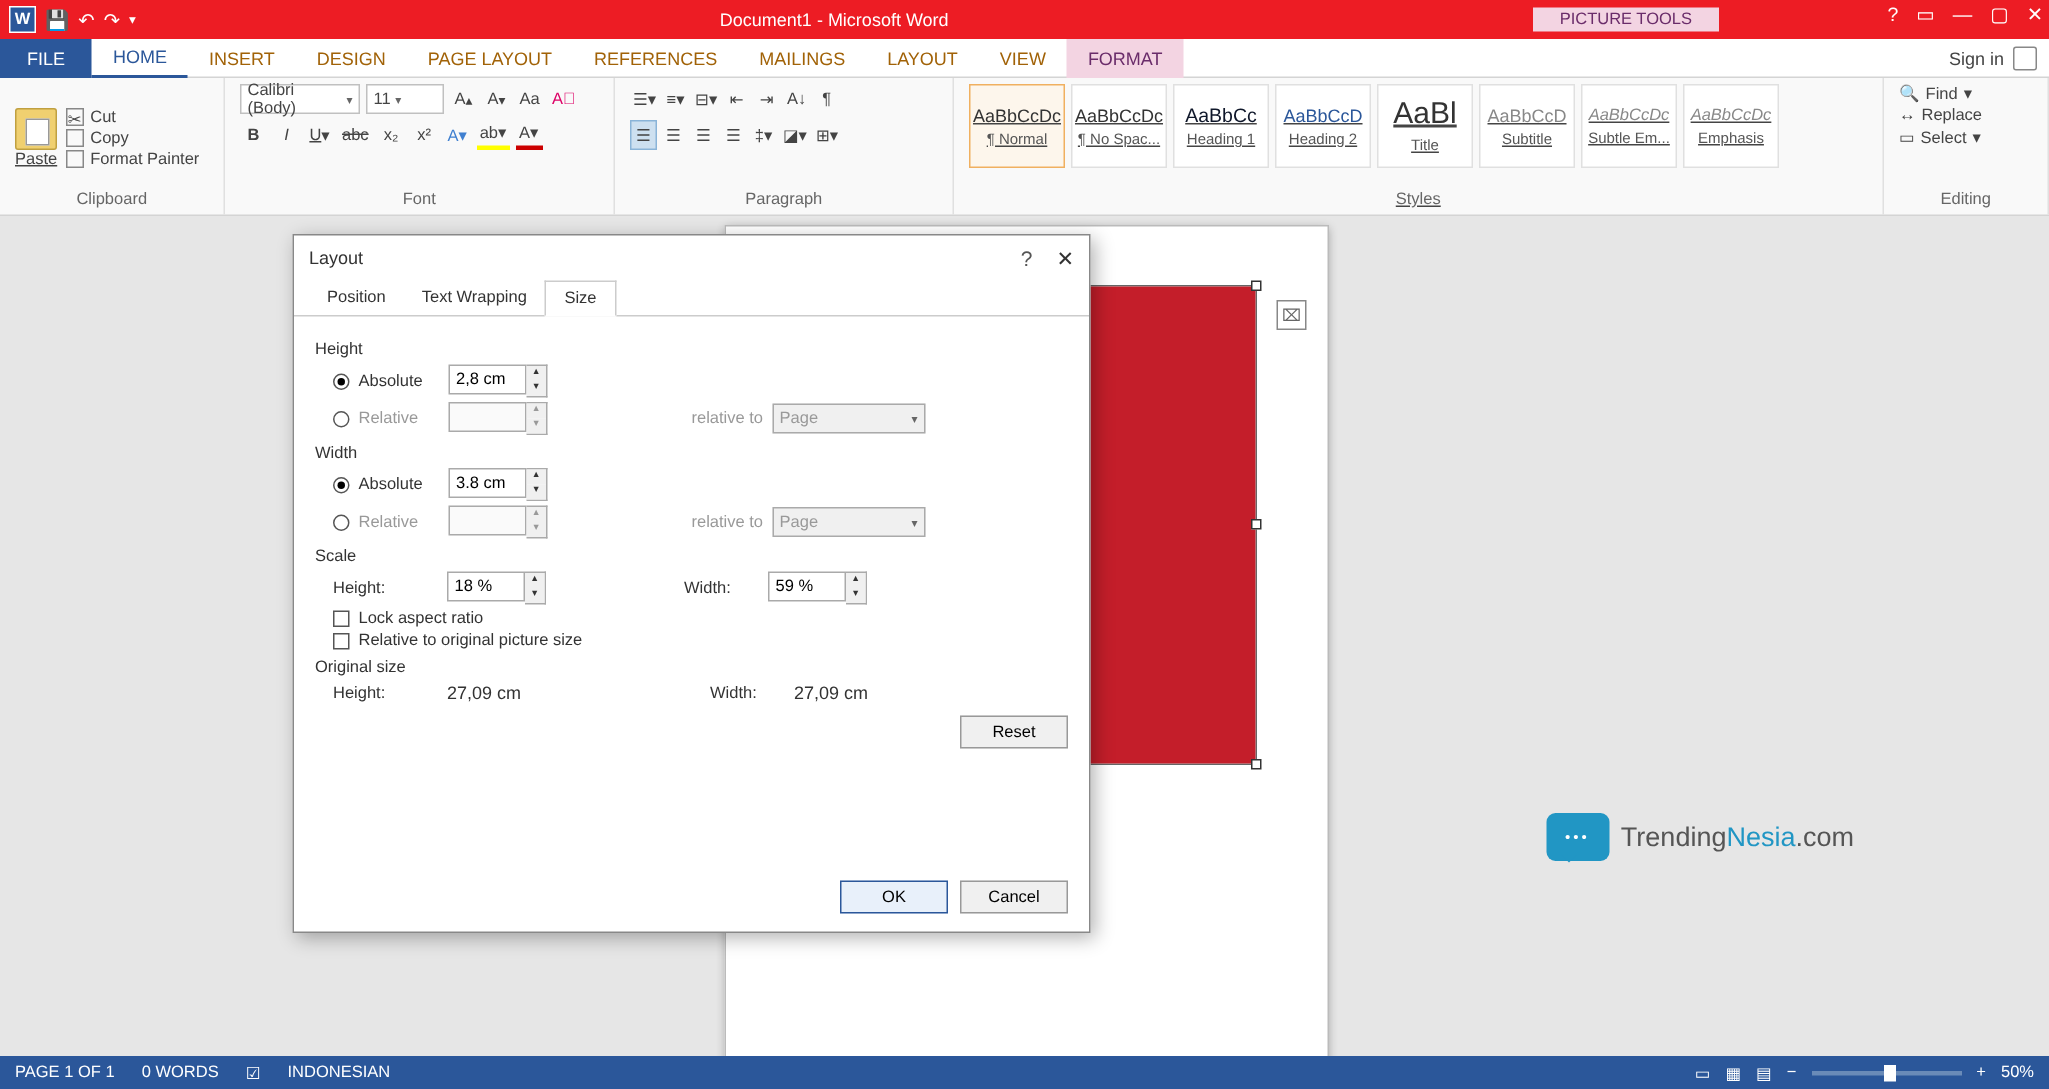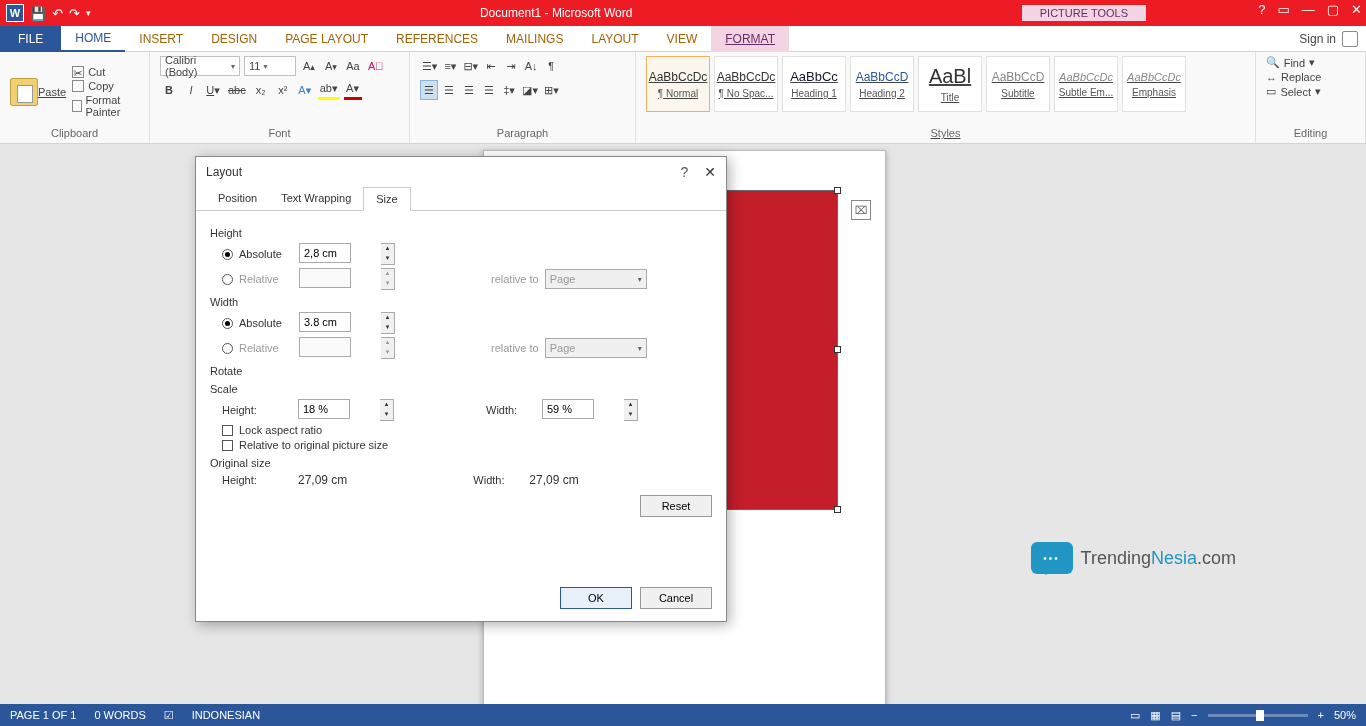--- a/index.html
+++ b/index.html
@@ -12,30 +12,30 @@
 .titlebar .qat span { font-size: 13px; cursor: pointer; }
 .titlebar .title-center { flex: 1; text-align: center; }
 .titlebar .ptools { background: #f3d4e2; color: #6a2c6a; padding: 2px 18px; font-size: 11px; margin-right: 220px; }
 .titlebar .win-controls { position: absolute; right: 4px; top: 2px; display: flex; gap: 12px; color: #fff; font-size: 13px; }
 
 
 .ribbon-tabs { height: 26px; background: #fff; display: flex; align-items: center; border-bottom: 1px solid #d4d4d4; font-size: 12px; }
 .ribbon-tabs .tab { padding: 0 14px; height: 26px; display: flex; align-items: center; cursor: pointer; color: #a16207; }
 .ribbon-tabs .file { background: #2b579a; color: #fff; padding: 0 18px; }
 .ribbon-tabs .active { color: #2b579a; border-bottom: 2px solid #2b579a; }
-.ribbon-tabs .format { background: #f3d4e2; color: #6a2c6a; text-decoration: underline; }
+.ribbon-tabs .format { background: #f3d4e2; color: #6a2c6a; }
 .ribbon-tabs .signin { margin-left: auto; margin-right: 8px; color: #444; display:flex; align-items:center; gap:6px; }
 .ribbon-tabs .signin .avatar { width:16px; height:16px; border:1px solid #888; border-radius:2px; }
 
 
 .ribbon { height: 92px; background: #f9f9f9; border-bottom: 1px solid #d4d4d4; display: flex; font-size: 11px; color: #444; }
 .group { border-right: 1px solid #e0e0e0; padding: 4px 10px 2px; display: flex; flex-direction: column; position: relative; }
 .group .label { text-align: center; font-size: 11px; color: #666; margin-top: auto; padding-bottom: 2px; }
 .group .body { flex: 1; display: flex; }
-.clip-col { display: flex; flex-direction: row; align-items: center; justify-content: center; margin-right: 6px; text-decoration: underline; }
+.clip-col { display: flex; flex-direction: column; align-items: center; justify-content: center; margin-right: 6px; text-decoration: underline; }
 .clip-col .paste-icon { width: 28px; height: 28px; background: #f0d070; border: 1px solid #c0a040; border-radius: 2px; position: relative; }
 .clip-col .paste-icon::after { content:""; position:absolute; left:6px; top:6px; width:14px; height:16px; background:#fff; border:1px solid #999; }
 .clip-list { display:flex; flex-direction:column; gap:2px; justify-content:center; }
 .clip-list div { display:flex; align-items:center; gap:4px; cursor:pointer; }
 .mini-icon { width:12px; height:12px; border:1px solid #888; }
 
 .font-body { display:flex; flex-direction:column; gap:4px; }
 .font-row { display:flex; align-items:center; gap:4px; }
 .combo { border:1px solid #c0c0c0; background:#fff; height:20px; display:flex; align-items:center; padding:0 4px; font-size:11px; }
 .dd-arrow { margin-left:3px; font-size:8px; color:#666; }
@@ -76,21 +76,21 @@
 .dlg-tabs { display:flex; padding:0 10px; border-bottom:1px solid #ccc; }
 .dlg-tabs .dt { padding:5px 12px; cursor:pointer; font-size:11px; }
 .dlg-tabs .dt.active { background:#fff; border:1px solid #ccc; border-bottom:1px solid #fff; margin-bottom:-1px; }
 .dlg-body { padding:10px 14px; position:relative; height:360px; }
 .sec-title { font-size:11px; margin:6px 0 4px; }
 .row { display:flex; align-items:center; margin:3px 0 3px 12px; gap:6px; }
 .row label { font-size:11px; }
 .radio { width:11px; height:11px; border:1px solid #555; border-radius:50%; display:inline-flex; align-items:center; justify-content:center; }
 .radio.checked::after { content:""; width:5px; height:5px; background:#000; border-radius:50%; }
 .chk { width:11px; height:11px; border:1px solid #555; display:inline-block; }
-.spin { display:flex;gap:30px; }
+.spin { display:flex; }
 .spin input { width:52px; height:20px; border:1px solid #aaa; padding:0 4px; font-size:11px; }
 .spin .arrows { width:14px; display:flex; flex-direction:column; border:1px solid #aaa; border-left:none; }
 .spin .arrows div { height:10px; font-size:7px; text-align:center; line-height:8px; background:#f0f0f0; cursor:pointer; }
 .sel { width:102px; height:20px; border:1px solid #aaa; background:#f0f0f0; display:flex; align-items:center; padding:0 4px; font-size:11px; }
 .sel .ar { margin-left:auto; font-size:8px; color:#666; }
 .disabled { color:#999; }
 .highlight1 { position:absolute; left:198px; top:221px; width:174px; height:160px; border:3px solid #ed7d31; pointer-events:none; }
 .highlight2 { position:absolute; left:202px; top:459px; width:212px; height:54px; border:3px solid #ed7d31; pointer-events:none; }
 .dlg-buttons { position:absolute; bottom:12px; right:14px; display:flex; gap:8px; }
 .dlg-btn { width:72px; height:22px; border:1px solid #999; background:#f0f0f0; font-size:11px; cursor:pointer; }
@@ -378,21 +378,20 @@
             <div>▾</div>
           </div>
         </div>
       <label style="margin-left:90px;">relative to</label>
       <div class="sel">
           <span>Page</span>
           <span class="ar">▾</span>
         </div>
     </div>
 
-    <div class="sec-title">Rotate</div>
 
     <div class="sec-title">Scale</div>
     <div class="row">
       <label style="width:70px;">Height:</label>
       <div class="spin">
           <input value="18 %" style="">
           <div class="arrows">
             <div>▴</div>
             <div>▾</div>
           </div>

